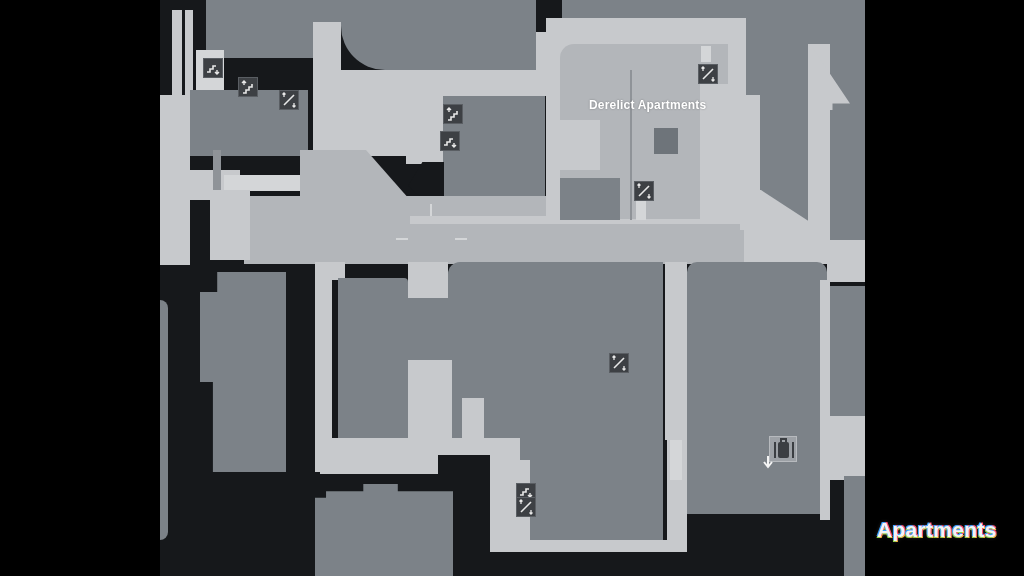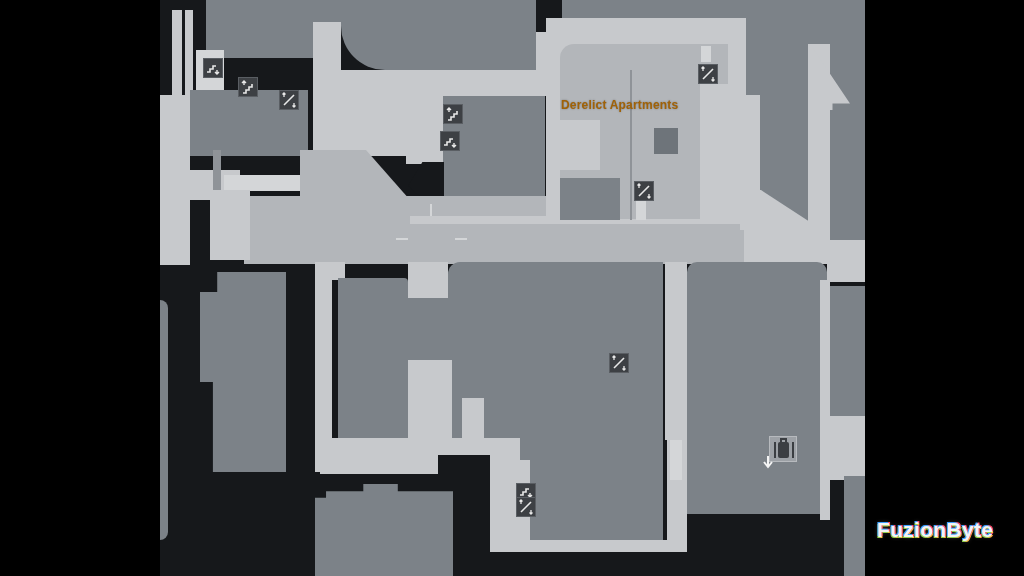--- a/index.html
+++ b/index.html
@@ -8,21 +8,21 @@
   .blk { position:absolute; }
   .bld { background:#7c8288; }
   .bldd { background:#6e747a; }
   .path { background:#c7c9cc; }
   .pathl { background:#d4d6d8; }
   .floor { background:#b3b6ba; }
   .dark { background:#16181b; }
   .line { background:#8f9398; }
   .icon { position:absolute; width:20px; height:20px; background:#3d4044; border:1px solid #5a5e63; box-sizing:border-box; display:flex; align-items:center; justify-content:center; }
   .icon svg { width:16px; height:16px; }
-  .poi-label { position:absolute; color:#a16207; font-weight:bold; font-size:12px; letter-spacing:0.2px; text-shadow:0 0 2px rgba(0,0,0,0.35); white-space:nowrap; }
+  .poi-label { position:absolute; color:#ffffff; font-weight:bold; font-size:12px; letter-spacing:0.2px; text-shadow:0 0 2px rgba(0,0,0,0.35); white-space:nowrap;margin-left:28px; }
   .watermark { position:absolute; left:877px; top:518px; font-size:21px; font-weight:bold; color:#f4f4f4; letter-spacing:0.3px;
     text-shadow: -1px -1px 0 #3aa0ff, 1px -1px 0 #ff4a6a, -1px 1px 0 #8fd14f, 1px 1px 0 #ffb340, 0 0 4px rgba(255,255,255,0.3); }
   .luggage { position:absolute; width:28px; height:26px; background:#9da1a6; border:1px solid #b7babe; box-sizing:border-box; }
   .luggage .bag { position:absolute; left:8px; top:5px; width:11px; height:16px; background:#3b3e42; border-radius:2px; }
   .luggage .handle { position:absolute; left:10px; top:1px; width:7px; height:5px; border:2px solid #3b3e42; border-bottom:none; box-sizing:border-box; }
   .luggage .strap { position:absolute; top:5px; width:2px; height:16px; background:#3b3e42; }
 </style>
 </head>
 <body>
 
@@ -190,13 +190,13 @@
 <div class="luggage" style="left:769px;top:436px;">
   <div class="handle"></div>
   <div class="bag"></div>
   <div class="strap" style="left:4px;"></div>
   <div class="strap" style="left:22px;"></div>
 </div>
 <svg style="position:absolute;left:762px;top:455px;width:12px;height:14px;" viewBox="0 0 12 14">
   <path d="M6 1 L6 11 M2 7 L6 12 L10 7" stroke="#f4f4f4" stroke-width="2" fill="none"></path>
 </svg>
 
-<div class="watermark">FuzionByte</div>
+<div class="watermark">Apartments</div>
 
 </body></html>

